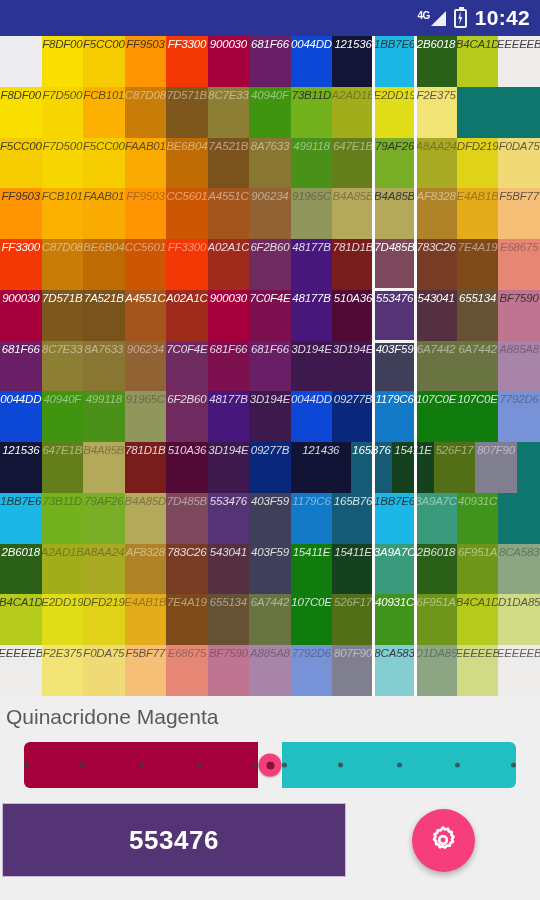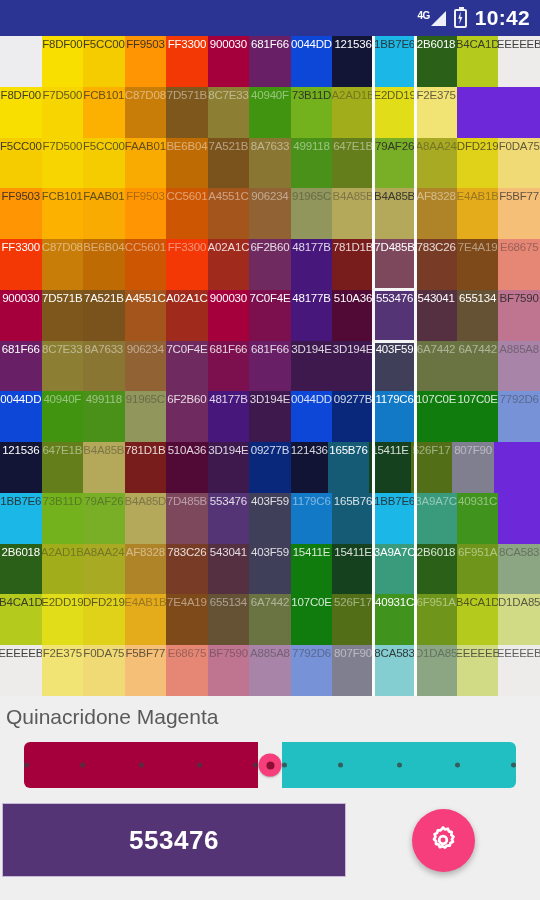--- a/index.html
+++ b/index.html
@@ -20,21 +20,21 @@
   }
   .sb-net { display: flex; align-items: flex-end; gap: 1px; }
   .sb-4g { font-size: 10px; font-weight: bold; line-height: 1; position: relative; top: -5px; letter-spacing: -.5px; }
   .sb-tri { width: 0; height: 0; border-left: 15px solid transparent; border-bottom: 15px solid #ffffff; opacity: .92; }
   .sb-batt { width: 13px; height: 19px; border: 2px solid #ffffff; border-radius: 2px; position: relative; opacity: .93; }
   .sb-batt::before { content:""; position:absolute; top:-4px; left:3px; width:5px; height:2px; background:#fff; }
   .sb-batt .bolt { position:absolute; inset:1px; background:#fff; clip-path: polygon(55% 0,20% 55%,45% 55%,35% 100%,80% 42%,52% 42%); }
   .sb-time { font-size: 21px; font-weight: bold; letter-spacing: .3px; }
 
   
-  .matrix { position: relative; width: 540px; height: 660px; background: #6d28d9; }
+  .matrix { position: relative; width: 540px; height: 660px; background: #0f766e; font-style: italic; }
   .mrow { display: flex; width: 540px; }
   .cell {
     position: relative;
     height: 100%;
     display: flex; align-items: flex-start; justify-content: center;
     padding-top: 3px;
     font-size: 11.5px; letter-spacing: -.2px;
     white-space: nowrap; overflow: hidden;
   }
   .cell span { line-height: 1; }
@@ -437,21 +437,21 @@
         </div>
         <div class="cell" style="width: 41.5385px; background: rgb(81, 10, 54);">
           <span style="color: rgb(255, 255, 255); opacity: 0.82;">510A36</span>
         </div>
         <div class="cell" style="width: 41.5385px; background: rgb(61, 25, 78);">
           <span style="color: rgb(255, 255, 255); opacity: 0.82;">3D194E</span>
         </div>
         <div class="cell" style="width: 41.5385px; background: rgb(9, 39, 123);">
           <span style="color: rgb(255, 255, 255); opacity: 0.82;">09277B</span>
         </div>
-        <div class="cell" style="width: 37px; background: rgb(18, 20, 54);">
+        <div class="cell" style="width: 60px; background: rgb(18, 20, 54);">
           <span style="color: rgb(255, 255, 255); opacity: 0.82;">121436</span>
         </div>
         <div class="cell" style="width: 41.5385px; background: rgb(22, 91, 118);">
           <span style="color: rgb(255, 255, 255);">165B76</span>
         </div>
         <div class="cell" style="width: 41.5385px; background: rgb(21, 65, 30);">
           <span style="color: rgb(255, 255, 255); opacity: 0.82;">15411E</span>
         </div>
         <div class="cell" style="width: 41.5385px; background: rgb(82, 111, 23);">
           <span style="color: rgb(255, 255, 255); opacity: 0.45;">526F17</span>

